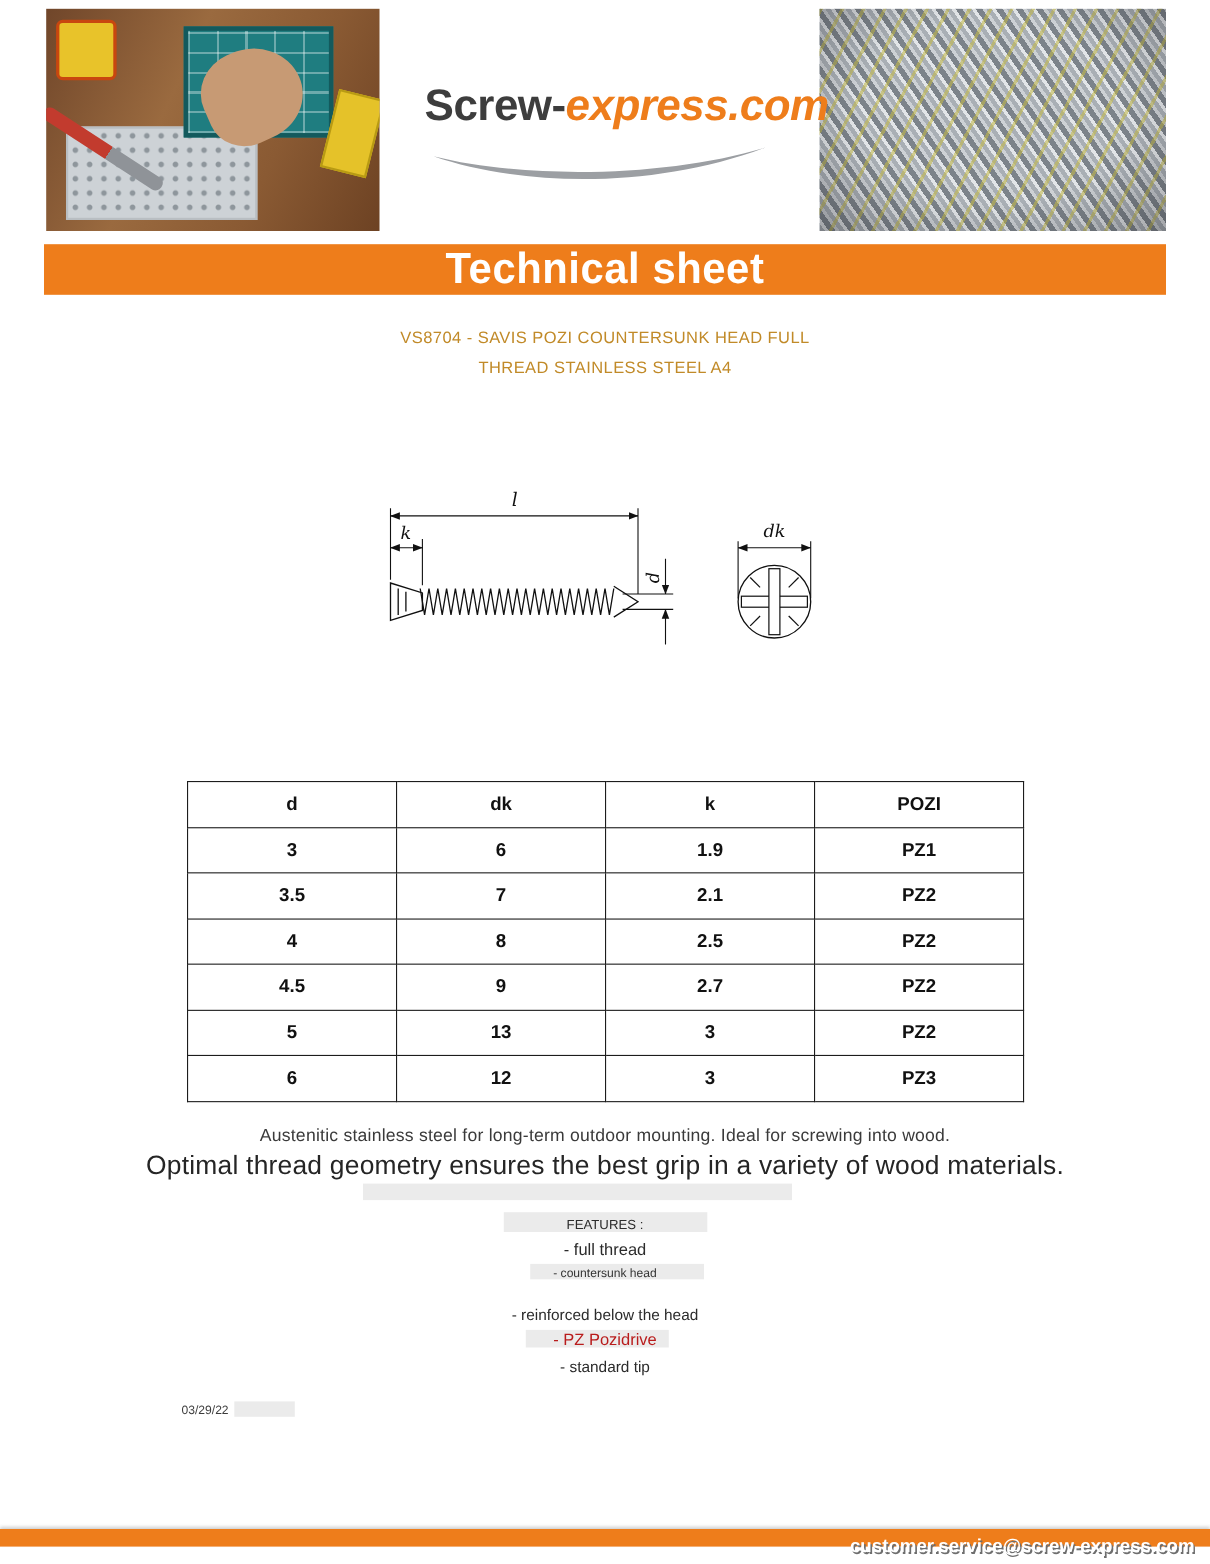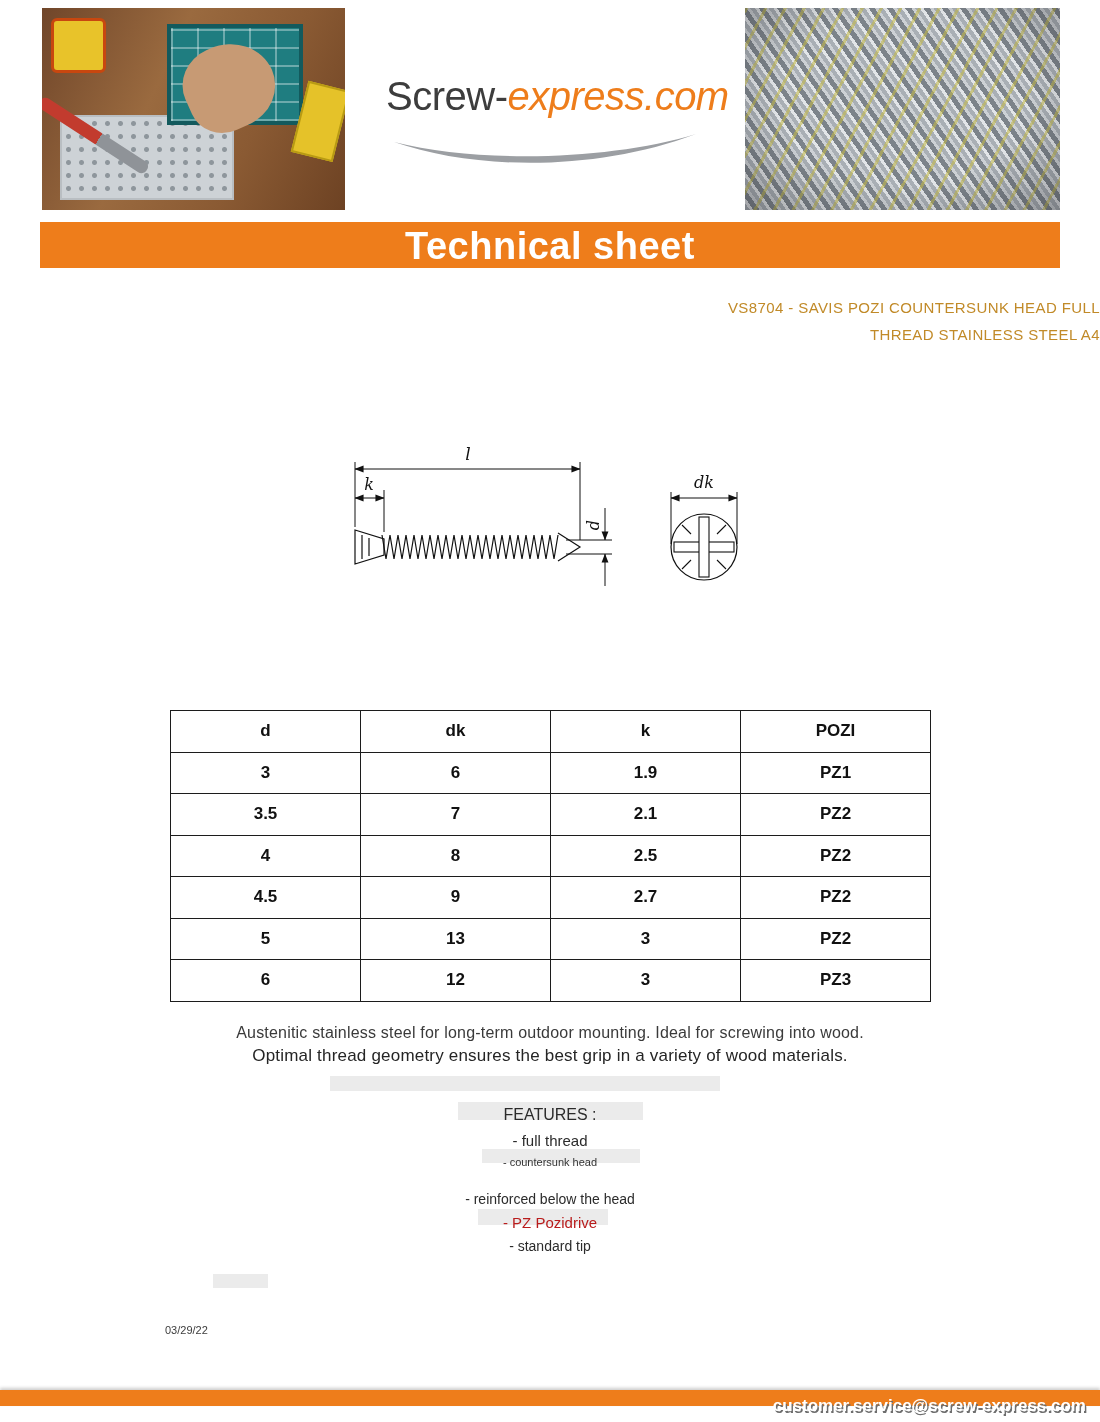--- a/index.html
+++ b/index.html
@@ -49,38 +49,38 @@
       repeating-linear-gradient(118deg, rgba(196,186,70,.55) 0 3px, transparent 3px 17px),
       repeating-linear-gradient(55deg, #a9afb5 0 4px, #e2e5e8 4px 7px, #7c838a 7px 12px, #cdd1d5 12px 15px);
   }
   .pr-vignette {
     position:absolute; inset:0;
     background:radial-gradient(ellipse at 50% 45%, transparent 55%, rgba(40,40,45,.35) 100%);
   }
 
   
   .logo { position:absolute; left:386px; top:74px; width:356px; }
-  .logo-text { white-space:nowrap; font-size:40px; font-weight:normal; letter-spacing:-0.5px; }
+  .logo-text { white-space:nowrap; font-size:40px; font-weight:bold; letter-spacing:-0.5px; }
   .logo-part1 { color:#3d3d3d; }
   .logo-part2 { color:#ee7d1b; font-style:italic; }
   .logo-swoosh { position:absolute; left:4px; top:56px; }
 
   
   .banner {
     position:absolute; left:40px; top:222px; width:1020px; height:46px;
     background:#ee7d1b; display:flex; align-items:flex-start; justify-content:center;
   }
   .banner-title {
     color:#ffffff; font-size:38px; font-weight:bold; letter-spacing:0.5px;
     transform:scaleY(1.04); line-height:46px;
   }
 
   
   .product-title {
-    position:absolute; left:0; top:294px; width:1100px; text-align:right;
+    position:absolute; left:0; top:294px; width:1100px; text-align:center;
     color:#c18a28; font-size:15px; line-height:27px; letter-spacing:0.4px;
   }
 
   
   .diagram { position:absolute; left:312px; top:432px; }
 
   
   .spec-table {
     position:absolute; left:170px; top:710px; width:761px;
     border-collapse:collapse; table-layout:fixed;
@@ -91,42 +91,42 @@
     font-family:"Liberation Sans", sans-serif;
   }
 
   
   .desc-1 {
     position:absolute; left:0; top:1024px; width:1100px; text-align:center;
     font-size:16px; color:#3a3a3a; letter-spacing:0.2px;
   }
   .desc-2 {
     position:absolute; left:0; top:1046px; width:1100px; text-align:center;
-    font-size:17px; color:#252525; letter-spacing:0.2px;
+    font-size:24px; color:#252525; letter-spacing:0.2px;
   }
 
   
   .features { position:absolute; left:0; top:1106px; width:1100px; text-align:center; color:#2b2b2b; }
-  .f-head   { font-size:16px; margin-bottom:8px; }
+  .f-head   { font-size:12px; margin-bottom:8px; }
   .f-normal { font-size:15px; margin-bottom:7px; }
   .f-small  { font-size:11px; margin-bottom:23px; color:#333; }
   .f-mid    { font-size:14px; margin-bottom:7px; }
   .f-bold   { font-size:15px; font-weight:normal; margin-bottom:7px; color:#b91c1c; }
 
   
   .smudge { position:absolute; background:#ebebeb; z-index:0; }
   .sm-1 { left:330px; top:1076px; width:390px; height:15px; }
   .sm-2 { left:458px; top:1102px; width:185px; height:18px; }
   .sm-3 { left:482px; top:1149px; width:158px; height:14px; }
   .sm-4 { left:478px; top:1209px; width:130px; height:16px; }
   .sm-5 { left:213px; top:1274px; width:55px;  height:14px; }
   .desc-1,.desc-2,.features,.date { position:absolute; z-index:1; }
 
   
-  .date { left:165px; top:1324px; font-size:11px; color:#3c3c3c; }
+  .date { left:165px; top:1276px; font-size:11px; color:#3c3c3c; }
   .footer {
     position:absolute; left:0; top:1390px; width:1100px; height:16px;
     background:#ee7d1b; box-shadow:0 -2px 3px rgba(60,60,60,.25);
   }
   .footer-email {
     position:absolute; right:14px; top:0; line-height:32px;
     color:#ffffff; font-weight:bold; font-size:17px;
     text-shadow:1.5px 1.5px 0 #6e6e6e;
   }
 </style>

